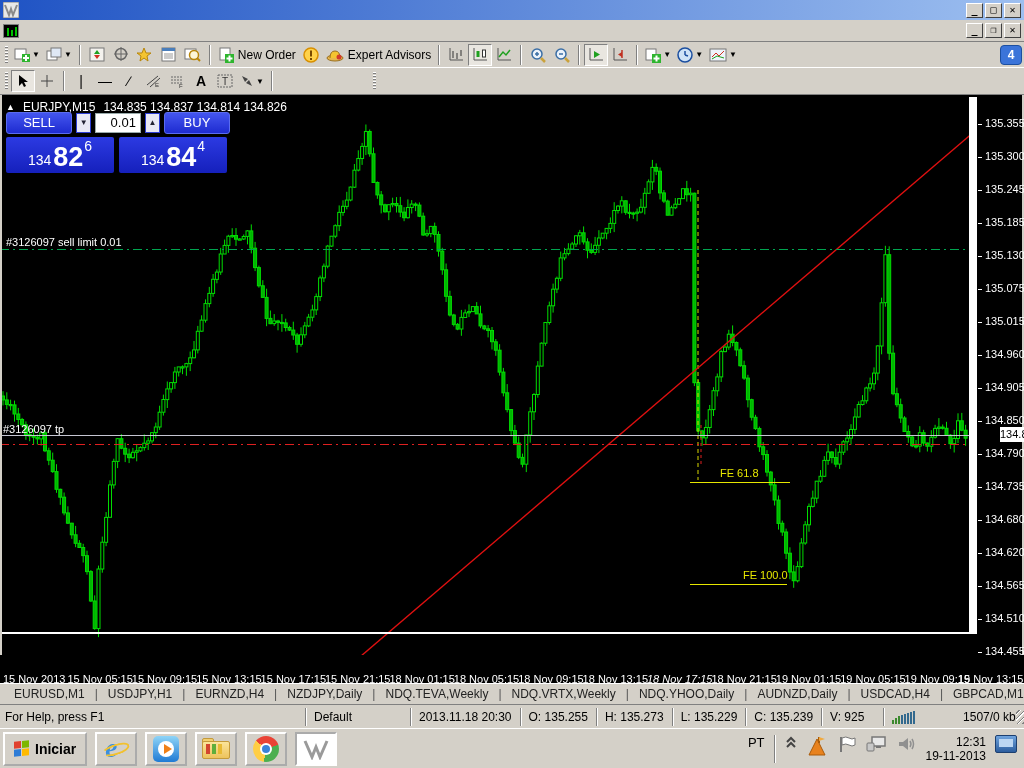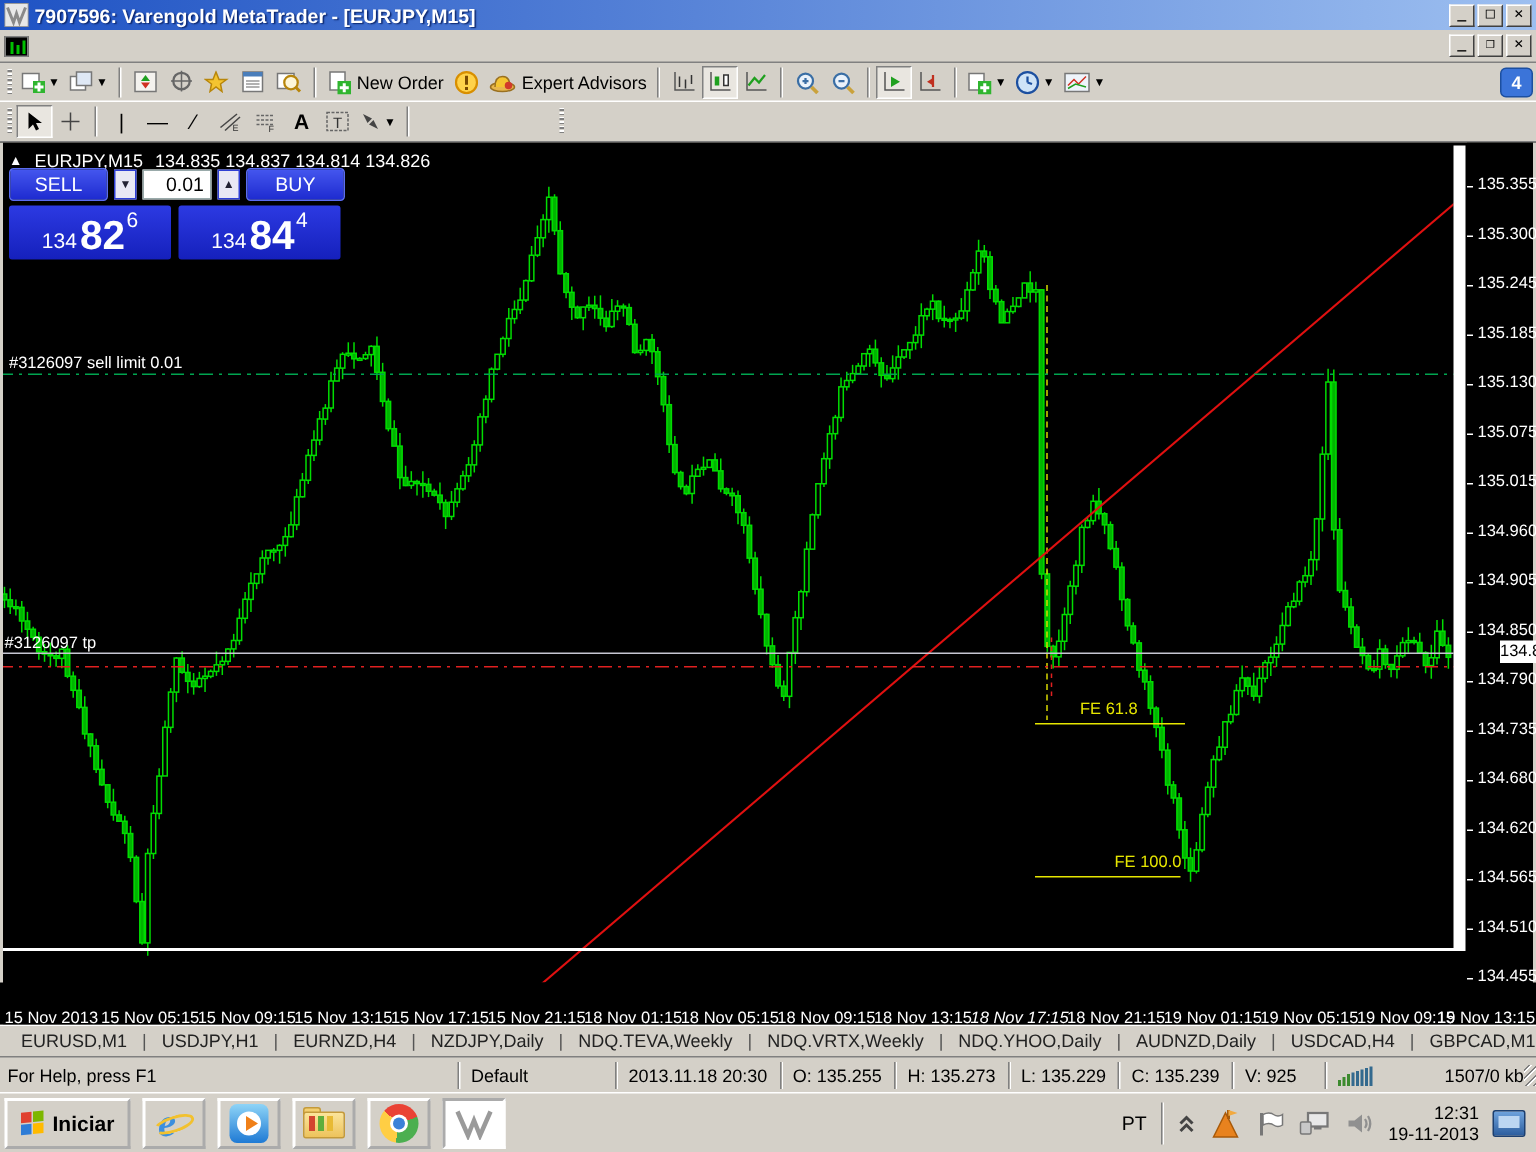--- a/index.html
+++ b/index.html
@@ -106,39 +106,38 @@
   
   #taskbar { height:40px; background:#d4d0c8; border-top:1px solid #fff; display:flex; align-items:center; padding:0 3px; }
   .start-btn { height:34px; display:flex; align-items:center; gap:5px; padding:0 9px;
     background:#d4d0c8; border:2px outset #fff; font-weight:bold; font-size:14px; }
   .winflag { width:16px; height:16px; display:grid; grid-template-columns:7px 7px; grid-template-rows:7px 7px;
     gap:1px; transform:skewY(-6deg); }
   .winflag i { display:block; }
   .task-btn { width:42px; height:34px; margin-left:8px; background:#d4d0c8; border:2px outset #fff;
     display:flex; align-items:center; justify-content:center; }
   .task-btn.active { background:#fff; border:2px inset #fff; }
-  .tray { margin-left:auto; display:flex; align-items:center; gap:9px; padding-right:4px; }
+  .tray { margin-left:auto; display:flex; align-items:flex-start; gap:9px; padding-right:4px; }
   .tray-sep { width:2px; height:28px; border-left:1px solid #808080; border-right:1px solid #fff; }
   .clock { text-align:right; font-size:12px; line-height:14px; }
 
   
   svg { display:block; }
   .icircle { border-radius:50%; }
 </style>
 </head>
 <body>
 
 <div id="root">
 
   <div class="titlebar">
     <svg width="16" height="16">
       <rect x="0" y="0" width="16" height="16" fill="#e8e8e8" stroke="#808080"></rect>
       <polyline points="2,3 6,13 8,7 10,13 14,3" fill="none" stroke="#8a8a8a" stroke-width="2"></polyline>
     </svg>
-    <span class="title">7907596: Varengold MetaTrader - [EURJPY,M15]</span>
     <span class="win-btns">
       <span class="wbtn">_</span>
       <span class="wbtn">□</span>
       <span class="wbtn">✕</span>
     </span>
   </div>
 
   <div class="menubar">
     <span class="mdi-icon">
       <i style="left:3px;top:3px;height:8px"></i>

